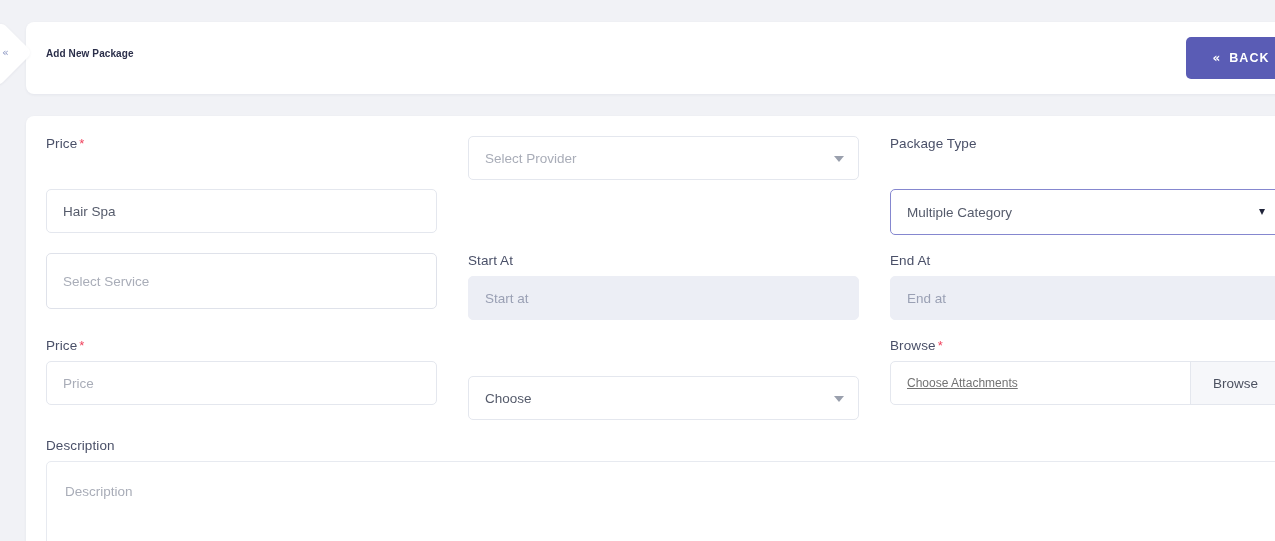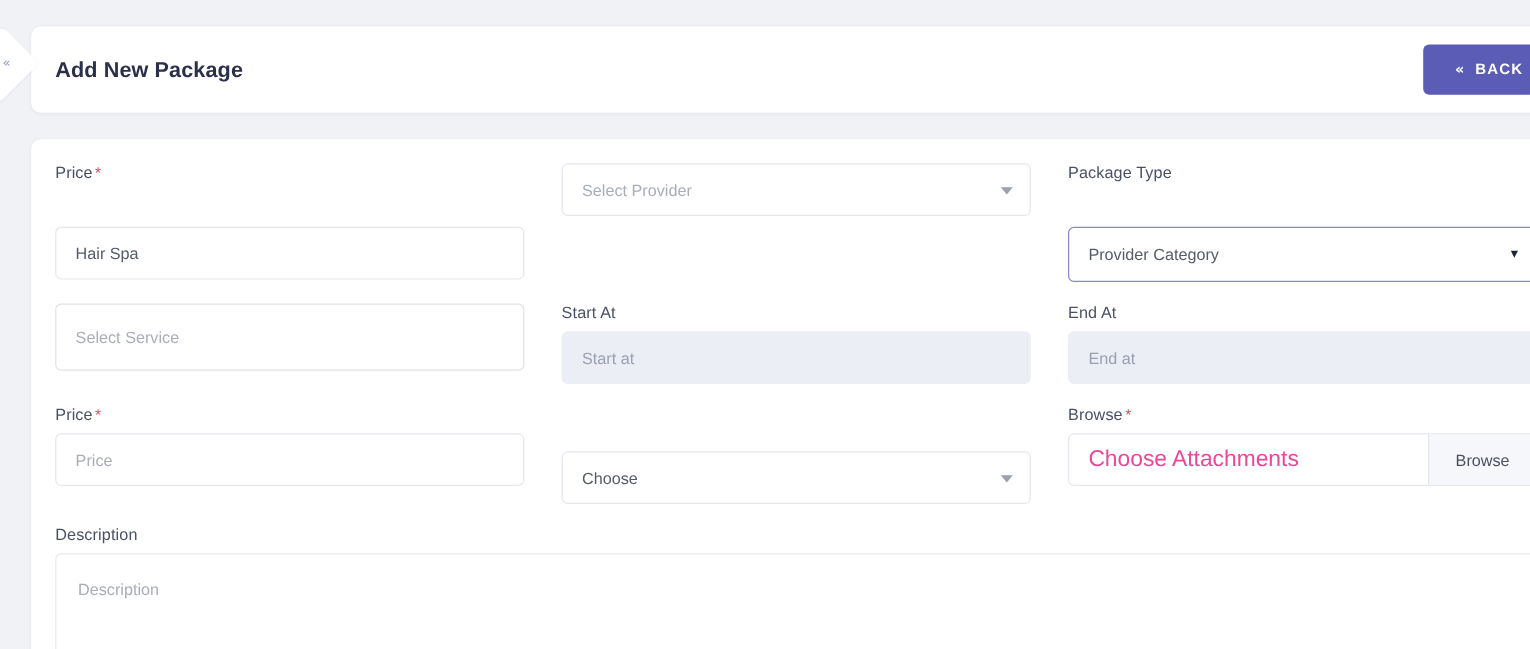--- a/index.html
+++ b/index.html
@@ -58,21 +58,21 @@
 
   .card-header {
     top: 22px;
     height: 72px;
   }
 
   .page-title {
     position: absolute;
     left: 20px;
     top: 26px;
-    font-size: 18px;
+    font-size: 10px;
     font-weight: bold;
     color: #2b2f4a;
     letter-spacing: .1px;
   }
 
   .back-button {
     position: absolute;
     right: 22px;
     top: 15px;
     height: 42px;
@@ -199,22 +199,23 @@
     border: 1px solid #e4e7ee;
     border-radius: 5px;
     overflow: hidden;
     background: #ffffff;
   }
   .file-name {
     flex: 1 1 auto;
     display: flex;
     align-items: center;
     padding: 0 16px;
-    font-size: 19px;
-    color: #ec4899;
+    font-size: 12px;
+    color: #737373;
+    text-decoration: underline;
   }
   .browse-btn {
     flex: 0 0 auto;
     display: flex;
     align-items: center;
     justify-content: center;
     padding: 0 22px;
     background: #f6f7fa;
     border-left: 1px solid #e4e7ee;
     font-size: 13.5px;
@@ -267,21 +268,21 @@
           <span>Select Provider</span>
           <span class="caret-tri"></span>
         </div>
       </div>
 
       <div class="form-group">
         <label class="field-label">
           <span>Package Type</span>
         </label>
         <div class="control focused value-text">
-          <span>Provider Category</span>
+          <span>Multiple Category</span>
           <span class="caret-chev">▾</span>
         </div>
       </div>
 
     </div>
 
     <div class="form-row">
 
       <div class="form-group">
         <div class="control tall placeholder-text">

